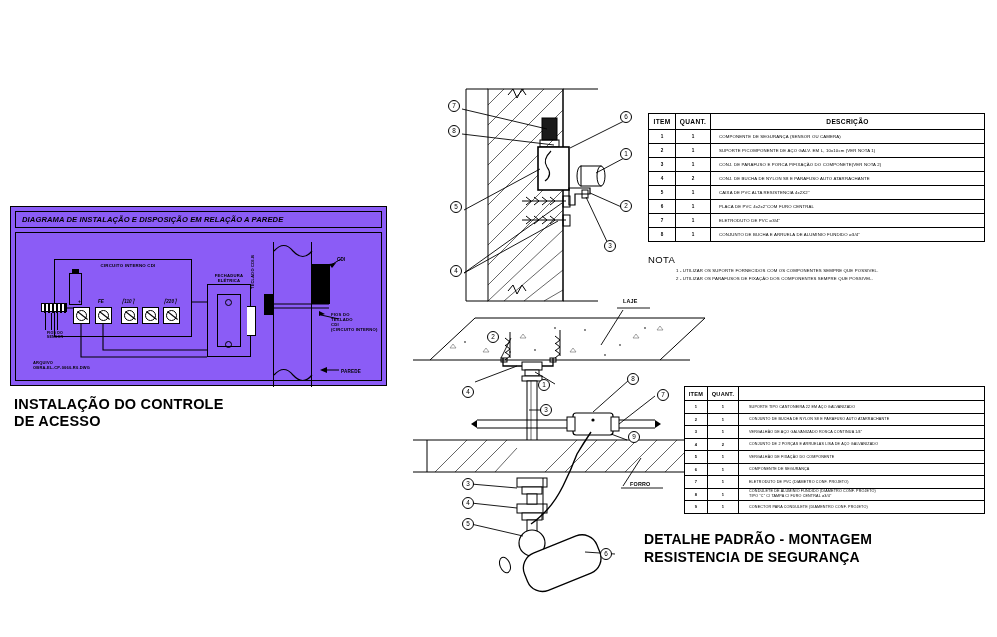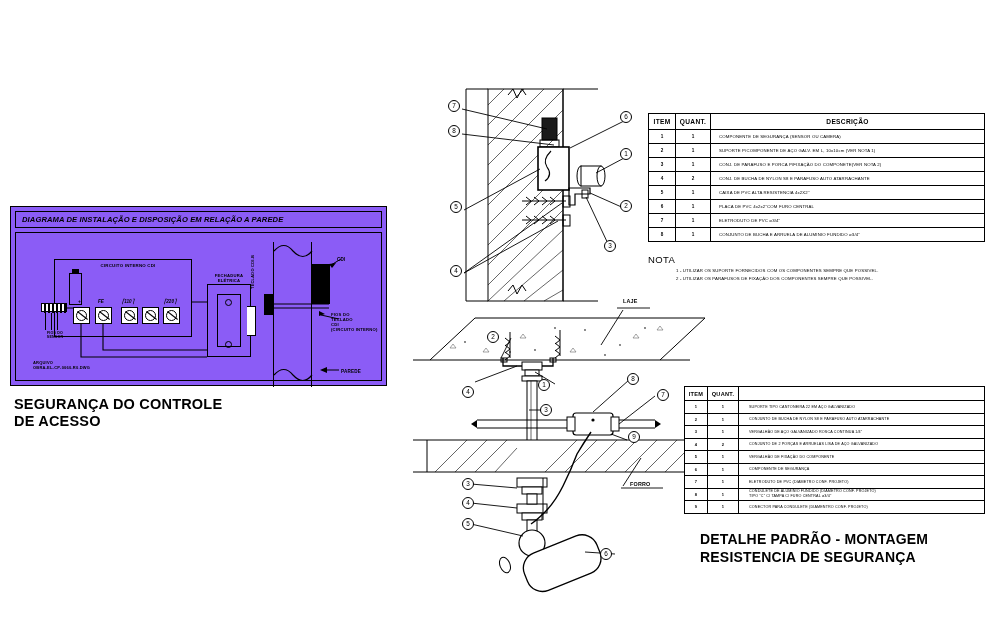--- a/index.html
+++ b/index.html
@@ -94,21 +94,21 @@
   #table2 .col-item{width:22px;}
   #table2 .col-q{width:30px;}
   .two-line{line-height:4.8px;padding-top:1px;padding-bottom:1px;}
 
   
   #nota{left:648px;top:254px;width:340px;}
   #nota-title{font-size:9.5px;letter-spacing:.4px;}
   .nota-line{font-size:4.3px;margin-left:28px;margin-top:3.2px;letter-spacing:.15px;}
 
   
-  #br-title{left:700px;top:530px;font-size:14px;font-weight:bold;line-height:18px;
+  #br-title{left:644px;top:530px;font-size:14px;font-weight:bold;line-height:18px;
         letter-spacing:.2px;}
 
   
   .cal{position:absolute;width:12px;height:12px;border:1px solid #000;border-radius:50%;
        box-sizing:border-box;background:#fff;font-size:6.4px;line-height:10px;
        text-align:center;color:#000;}
   svg.lay{position:absolute;left:0;top:0;pointer-events:none;overflow:visible;}
 </style>
 </head>
 <body>
@@ -195,21 +195,21 @@
     <line x1="181" y1="95" x2="196" y2="95" stroke="#000" stroke-width="1"></line>
   </svg>
 
   <div class="abs cad" id="arquivo">
     <span>ARQUIVO</span><br>
     <span>OBRA-EL-CP-0060-R0.DWG</span>
   </div>
 </div>
 
 <div class="abs" id="left-title">
-  <div>SEGURANÇA DO CONTROLE</div>
+  <div>INSTALAÇÃO DO CONTROLE</div>
   <div>DE ACESSO</div>
 </div>
 
 <svg class="abs" style="left:430px;top:85px;" width="230" height="225">
 
   <rect x="58" y="4" width="75" height="212" fill="none" stroke="#000" stroke-width="1"></rect>
   <line x1="36" y1="4" x2="36" y2="216" stroke="#000" stroke-width="1"></line>
   <line x1="133" y1="4" x2="133" y2="216" stroke="#000" stroke-width="1"></line>
   <g stroke="#000" stroke-width="0.6">
     <line x1="58" y1="40" x2="94" y2="4"></line>

